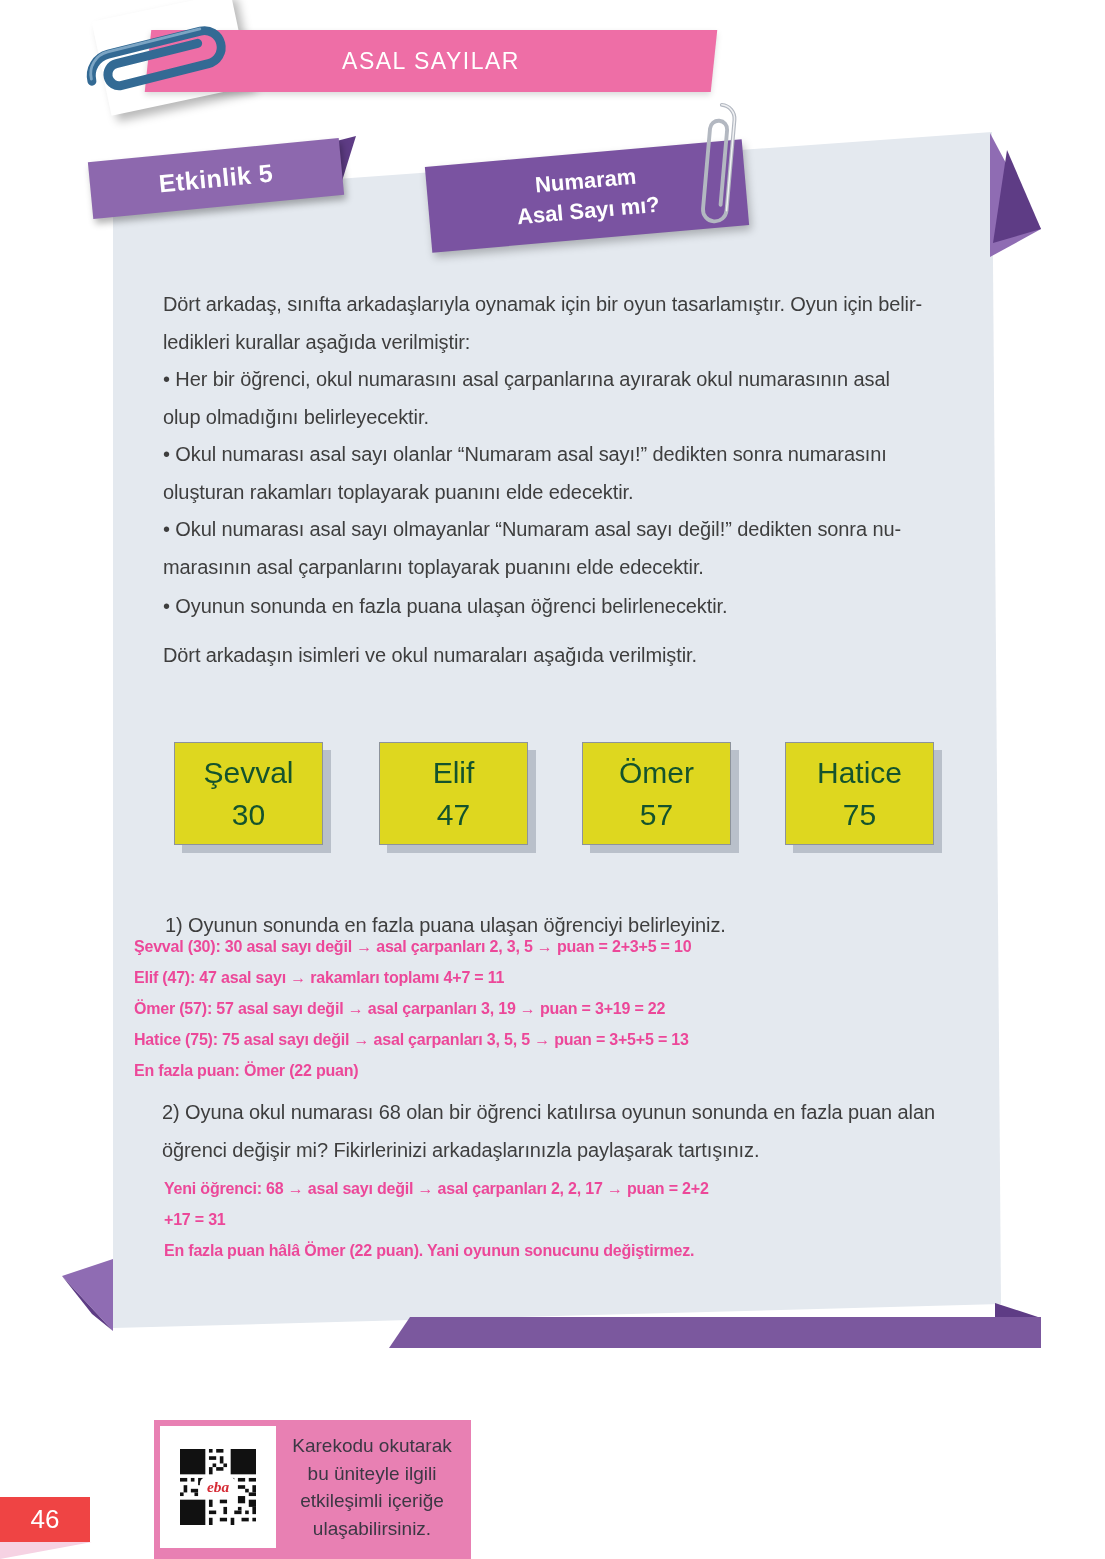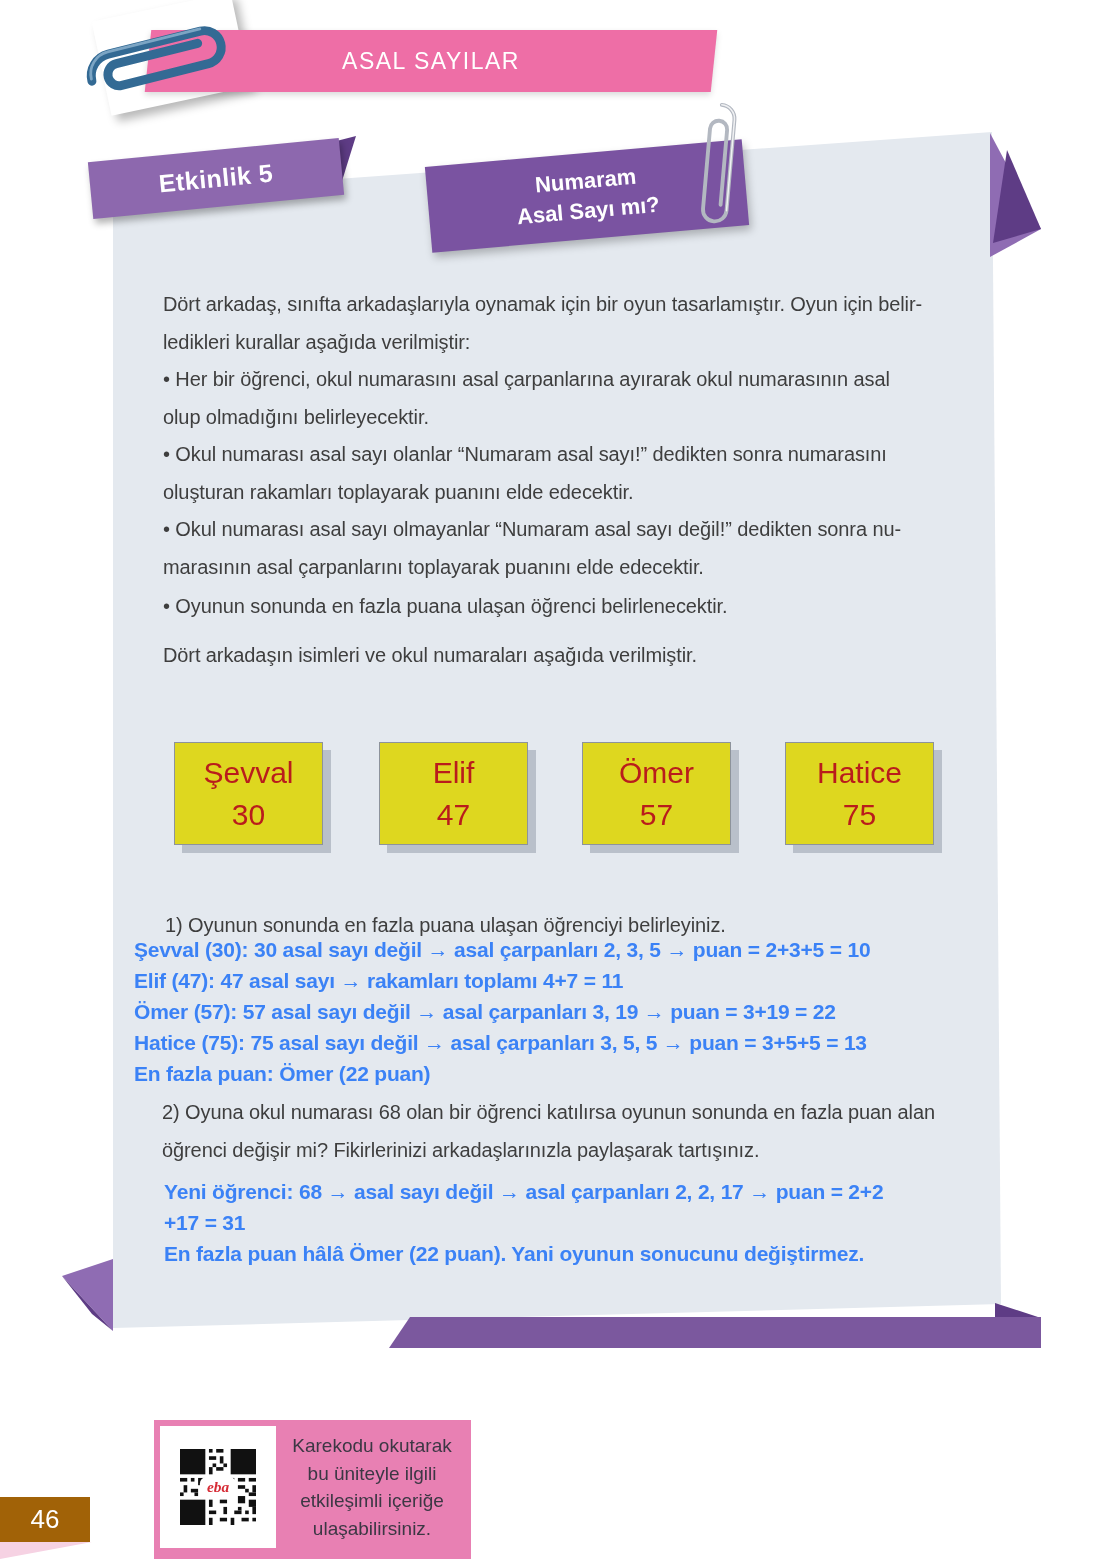--- a/index.html
+++ b/index.html
@@ -33,33 +33,33 @@
   .decor-svg{left:0;top:0;width:1105px;height:1559px;z-index:2;pointer-events:none;}
 
   
   .bodytext{color:#3e3e3e;font-size:20px;line-height:37.5px;white-space:pre-line;
             letter-spacing:-0.1px;width:852px;left:139px;z-index:3;margin-left:24px;}
   .p-open{top:286px;} .r0{top:361px;} .r1{top:436px;} .r2{top:511px;} .r3{top:588px;}
   .closing{top:637px;}
 
   .card{top:742px;width:147px;height:101px;background:#ded71f;border:1px solid #8d939b;
         box-shadow:8px 8px 0 #b9c0ca;display:flex;flex-direction:column;align-items:center;
-        justify-content:center;color:#b91c1c;font-size:30px;line-height:42px;z-index:3;}
+        justify-content:center;color:#14532d;font-size:30px;line-height:42px;z-index:3;}
   .c0{left:174px;} .c1{left:379px;} .c2{left:582px;align-items:center;} .c3{left:785px;}
 
   .q1{left:141px;top:907px;}
-  .red{position:absolute;color:#3b82f6;font-weight:bold;font-size:21px;
+  .red{position:absolute;color:#ec4899;font-weight:bold;font-size:16px;
        letter-spacing:-0.2px;white-space:pre;z-index:3;}
   .a1-0{left:134px;top:938px;} .a1-1{left:134px;top:969px;} .a1-2{left:134px;top:1000px;}
   .a1-3{left:134px;top:1031px;} .a1-4{left:134px;top:1062px;}
   .q2{top:1094px;left:138px;}
   .a2-0{left:164px;top:1180px;} .a2-1{left:164px;top:1211px;} .a2-2{left:164px;top:1242px;}
 
   
-  .pagenum{left:0;top:1497px;width:90px;height:45px;background:#a16207;color:#fff;font-size:26px;
+  .pagenum{left:0;top:1497px;width:90px;height:45px;background:#ef4444;color:#fff;font-size:26px;
         display:flex;align-items:center;justify-content:center;z-index:3;}
   .pagenumfold{left:0;top:1542px;width:92px;height:17px;background:#f6d2e3;
         clip-path:polygon(0 0,100% 0,0 100%);z-index:3;}
   .qrpanel{left:154px;top:1420px;width:317px;height:139px;background:#e880b3;z-index:3;}
   .qrbox{left:160px;top:1426px;width:116px;height:122px;background:#fff;padding:20px;
         box-sizing:border-box;z-index:4;}
   .qrbox svg{display:block;width:100%;height:100%;}
   .qrcaption{left:278px;top:1432px;width:188px;text-align:center;color:#3c3744;font-size:19px;
         line-height:27.5px;white-space:pre-line;z-index:4;}
 </style>

